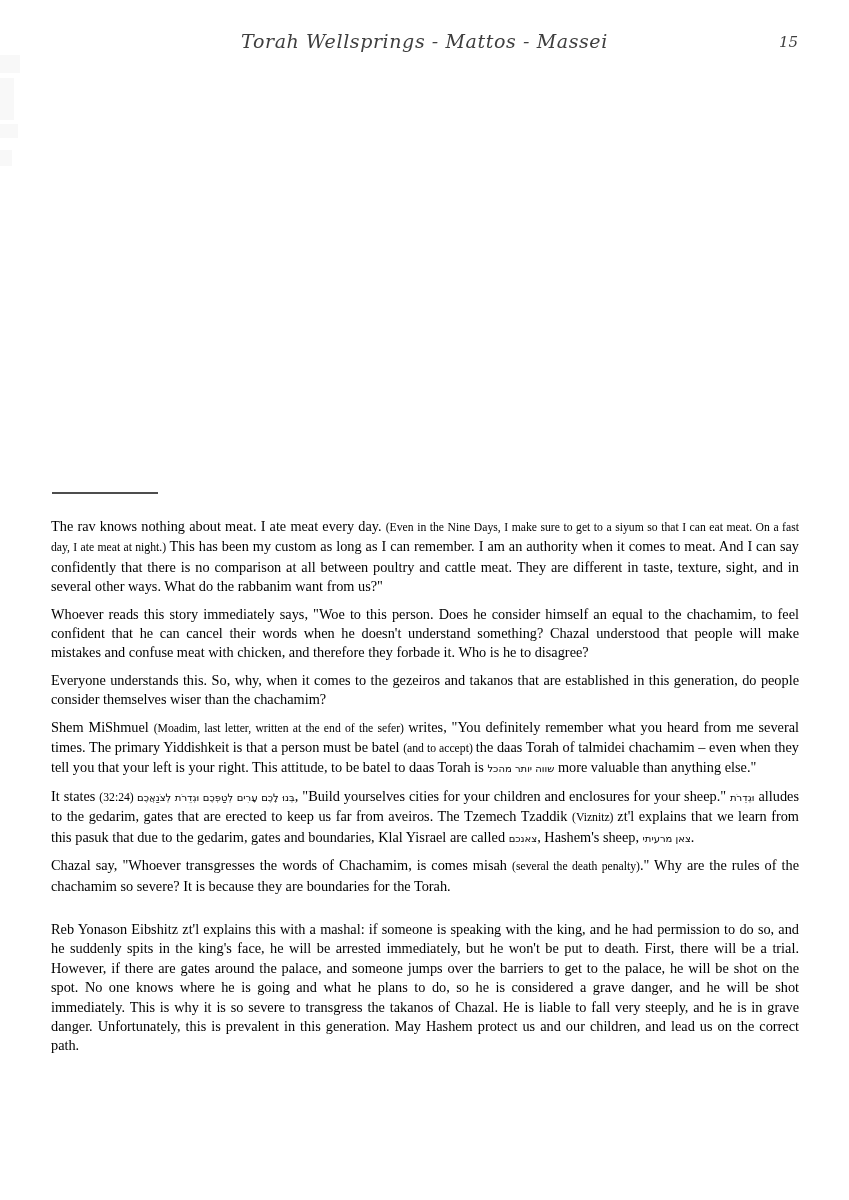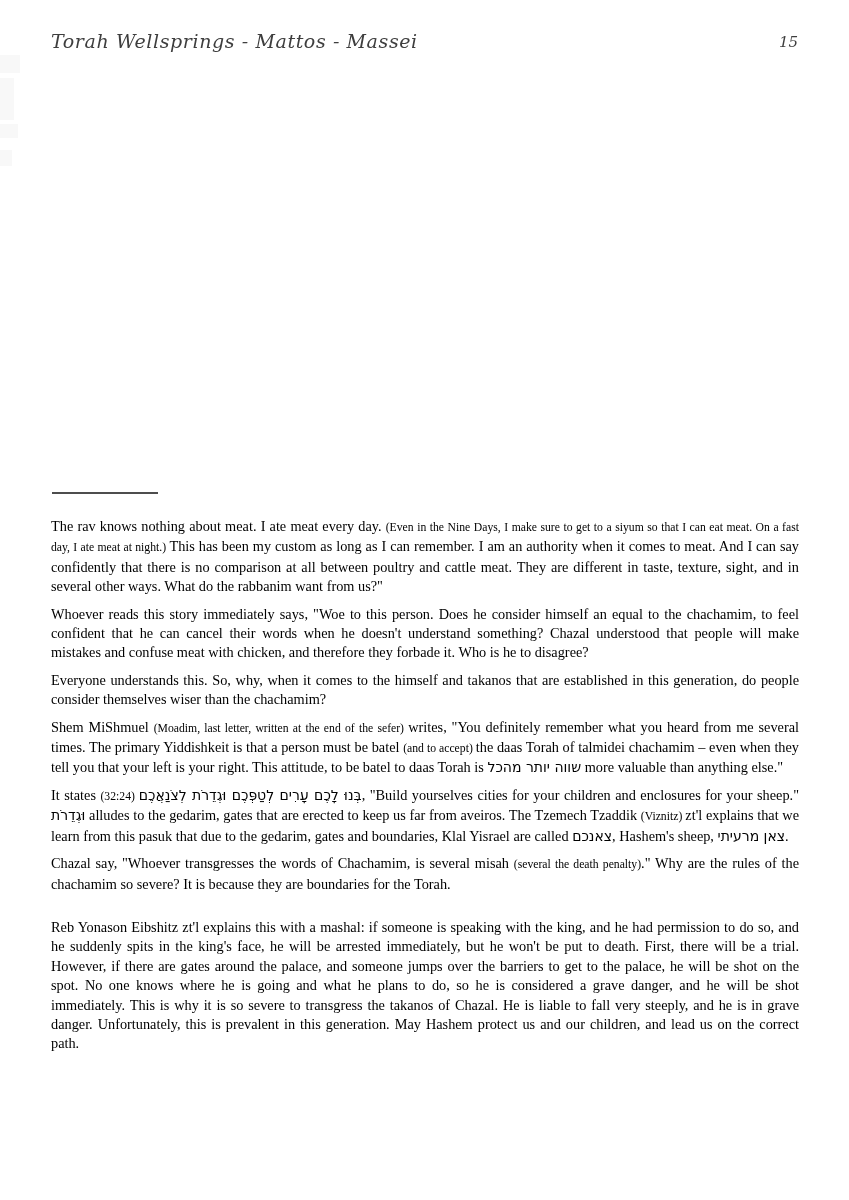--- a/index.html
+++ b/index.html
@@ -13,20 +13,21 @@
     overflow: hidden;
   }
   .page-header {
     position: absolute;
     top: 30px;
     left: 51px;
     right: 51px;
     height: 30px;
   }
   .page-title {
+    text-align: center;
     font-family: "DejaVu Serif", serif;
     font-style: italic;
     font-size: 19px;
     letter-spacing: 0.6px;
     color: #3e3e3e;
   }
   .page-number {
     position: absolute;
     right: 0px;
     top: 3px;
@@ -56,21 +57,21 @@
     font-size: 14.3px;
     line-height: 19.4px;
     text-align: justify;
     color: #000000;
   }
   .body-text p { margin: 0 0 8px 0; }
   .body-text p:last-child { margin-bottom: 0; margin-top: 24px; }
   .run-normal { }
   .run-small  { font-size: 11.7px; }
   .run-italic { }
-  .run-hebrew { font-family: "DejaVu Sans", sans-serif; font-size: 14px; }
+  .run-hebrew { font-family: "DejaVu Sans", sans-serif; font-size: 10px; }
 </style>
 </head>
 <body>
 
 <div class="page">
 
   <div class="page-header">
     <div class="page-title">Torah Wellsprings - Mattos - Massei</div>
     <div class="page-number">15</div>
   </div>
@@ -78,20 +79,20 @@
   <div class="scan-artifact a1"></div>
   <div class="scan-artifact a2"></div>
   <div class="scan-artifact a3"></div>
   <div class="scan-artifact a4"></div>
 
   <div class="footnote-separator"></div>
 
   <div class="body-text">
       <p><span class="run-normal">The rav knows nothing about meat. I ate meat every day. </span><span class="run-small">(Even in the Nine Days, I make sure to get to a siyum so that I can eat meat. On a fast day, I ate meat at night.) </span><span class="run-normal">This has been my custom as long as I can remember. I am an authority when it comes to meat. And I can say confidently that there is no comparison at all between poultry and cattle meat. They are different in taste, texture, sight, and in several other ways. What do the rabbanim want from us?"</span></p>
       <p><span class="run-normal">Whoever reads this story immediately says, "Woe to this person. Does he consider himself an equal to the chachamim, to feel confident that he can cancel their words when he doesn't understand something? Chazal understood that people will make mistakes and confuse meat with chicken, and therefore they forbade it. Who is he to disagree?</span></p>
-      <p><span class="run-normal">Everyone understands this. So, why, when it comes to the himself and takanos that are established in this generation, do people consider themselves wiser than the chachamim?</span></p>
+      <p><span class="run-normal">Everyone understands this. So, why, when it comes to the gezeiros and takanos that are established in this generation, do people consider themselves wiser than the chachamim?</span></p>
       <p><span class="run-normal">Shem MiShmuel </span><span class="run-small">(Moadim, last letter, written at the end of the sefer) </span><span class="run-normal">writes, "You definitely remember what you heard from me several times. The primary Yiddishkeit is that a person must be </span><span class="run-italic">batel </span><span class="run-small">(and to accept) </span><span class="run-normal">the daas Torah of talmidei chachamim – even when they tell you that your left is your right. This attitude, to be batel to daas Torah is </span><span class="run-hebrew">שווה יותר מהכל</span><span class="run-normal"> more valuable than anything else."</span></p>
       <p><span class="run-normal">It states </span><span class="run-small">(32:24) </span><span class="run-hebrew">בְּנוּ לָכֶם עָרִים לְטַפְּכֶם וּגְדֵרֹת לְצֹנַאֲכֶם</span><span class="run-normal">, "Build yourselves cities for your children and enclosures for your sheep." </span><span class="run-hebrew">וּגְדֵרֹת</span><span class="run-normal"> alludes to the gedarim, gates that are erected to keep us far from aveiros. The Tzemech Tzaddik </span><span class="run-small">(Viznitz) </span><span class="run-normal">zt'l explains that we learn from this pasuk that due to the gedarim, gates and boundaries, Klal Yisrael are called </span><span class="run-hebrew">צאנכם</span><span class="run-normal">, Hashem's sheep, </span><span class="run-hebrew">צאן מרעיתי</span><span class="run-normal">.</span></p>
-      <p><span class="run-normal">Chazal say, "Whoever transgresses the words of Chachamim, is </span><span class="run-italic">several misah </span><span class="run-small">(several the death penalty)</span><span class="run-normal">." Why are the rules of the chachamim so severe? It is because they are boundaries for the Torah.</span></p>
+      <p><span class="run-normal">Chazal say, "Whoever transgresses the words of Chachamim, is </span><span class="run-italic">comes misah </span><span class="run-small">(several the death penalty)</span><span class="run-normal">." Why are the rules of the chachamim so severe? It is because they are boundaries for the Torah.</span></p>
       <p><span class="run-normal">Reb Yonason Eibshitz zt'l explains this with a mashal: if someone is speaking with the king, and he had permission to do so, and he suddenly spits in the king's face, he will be arrested immediately, but he won't be put to death. First, there will be a trial. However, if there are gates around the palace, and someone jumps over the barriers to get to the palace, he will be shot on the spot. No one knows where he is going and what he plans to do, so he is considered a grave danger, and he will be shot immediately. This is why it is so severe to transgress the takanos of Chazal. He is liable to fall very steeply, and he is in grave danger. Unfortunately, this is prevalent in this generation. May Hashem protect us and our children, and lead us on the correct path.</span></p>
     </div>
 
 </div>
 
 </body></html>

